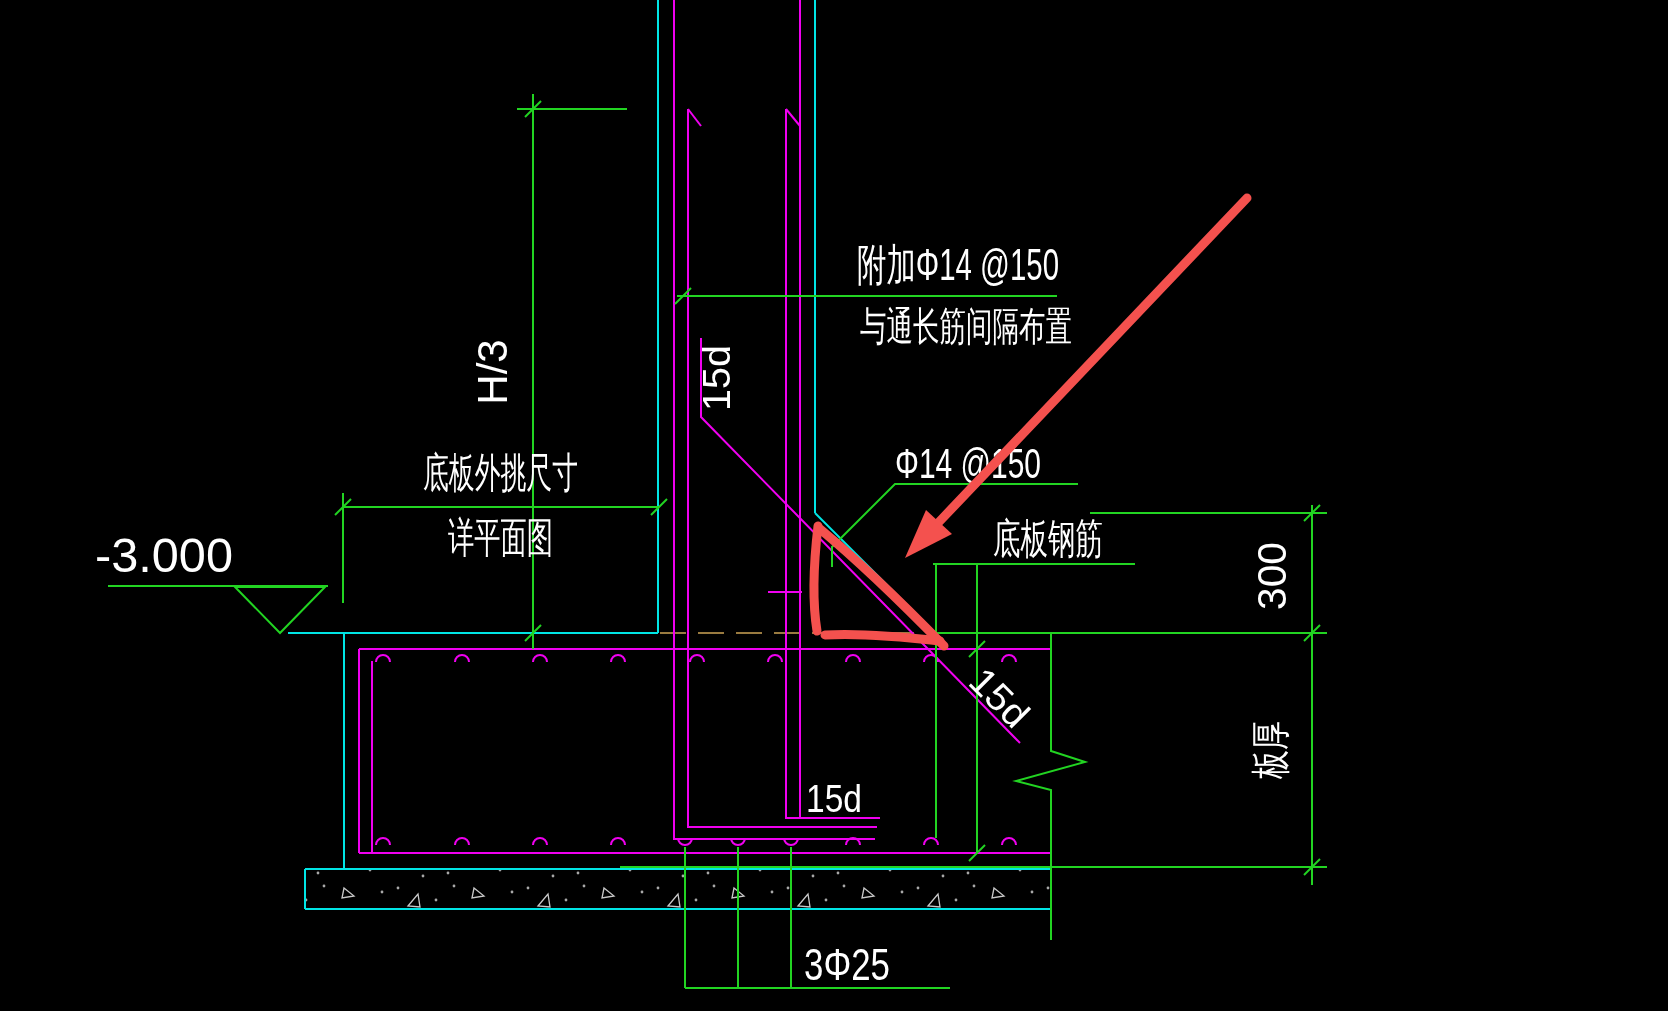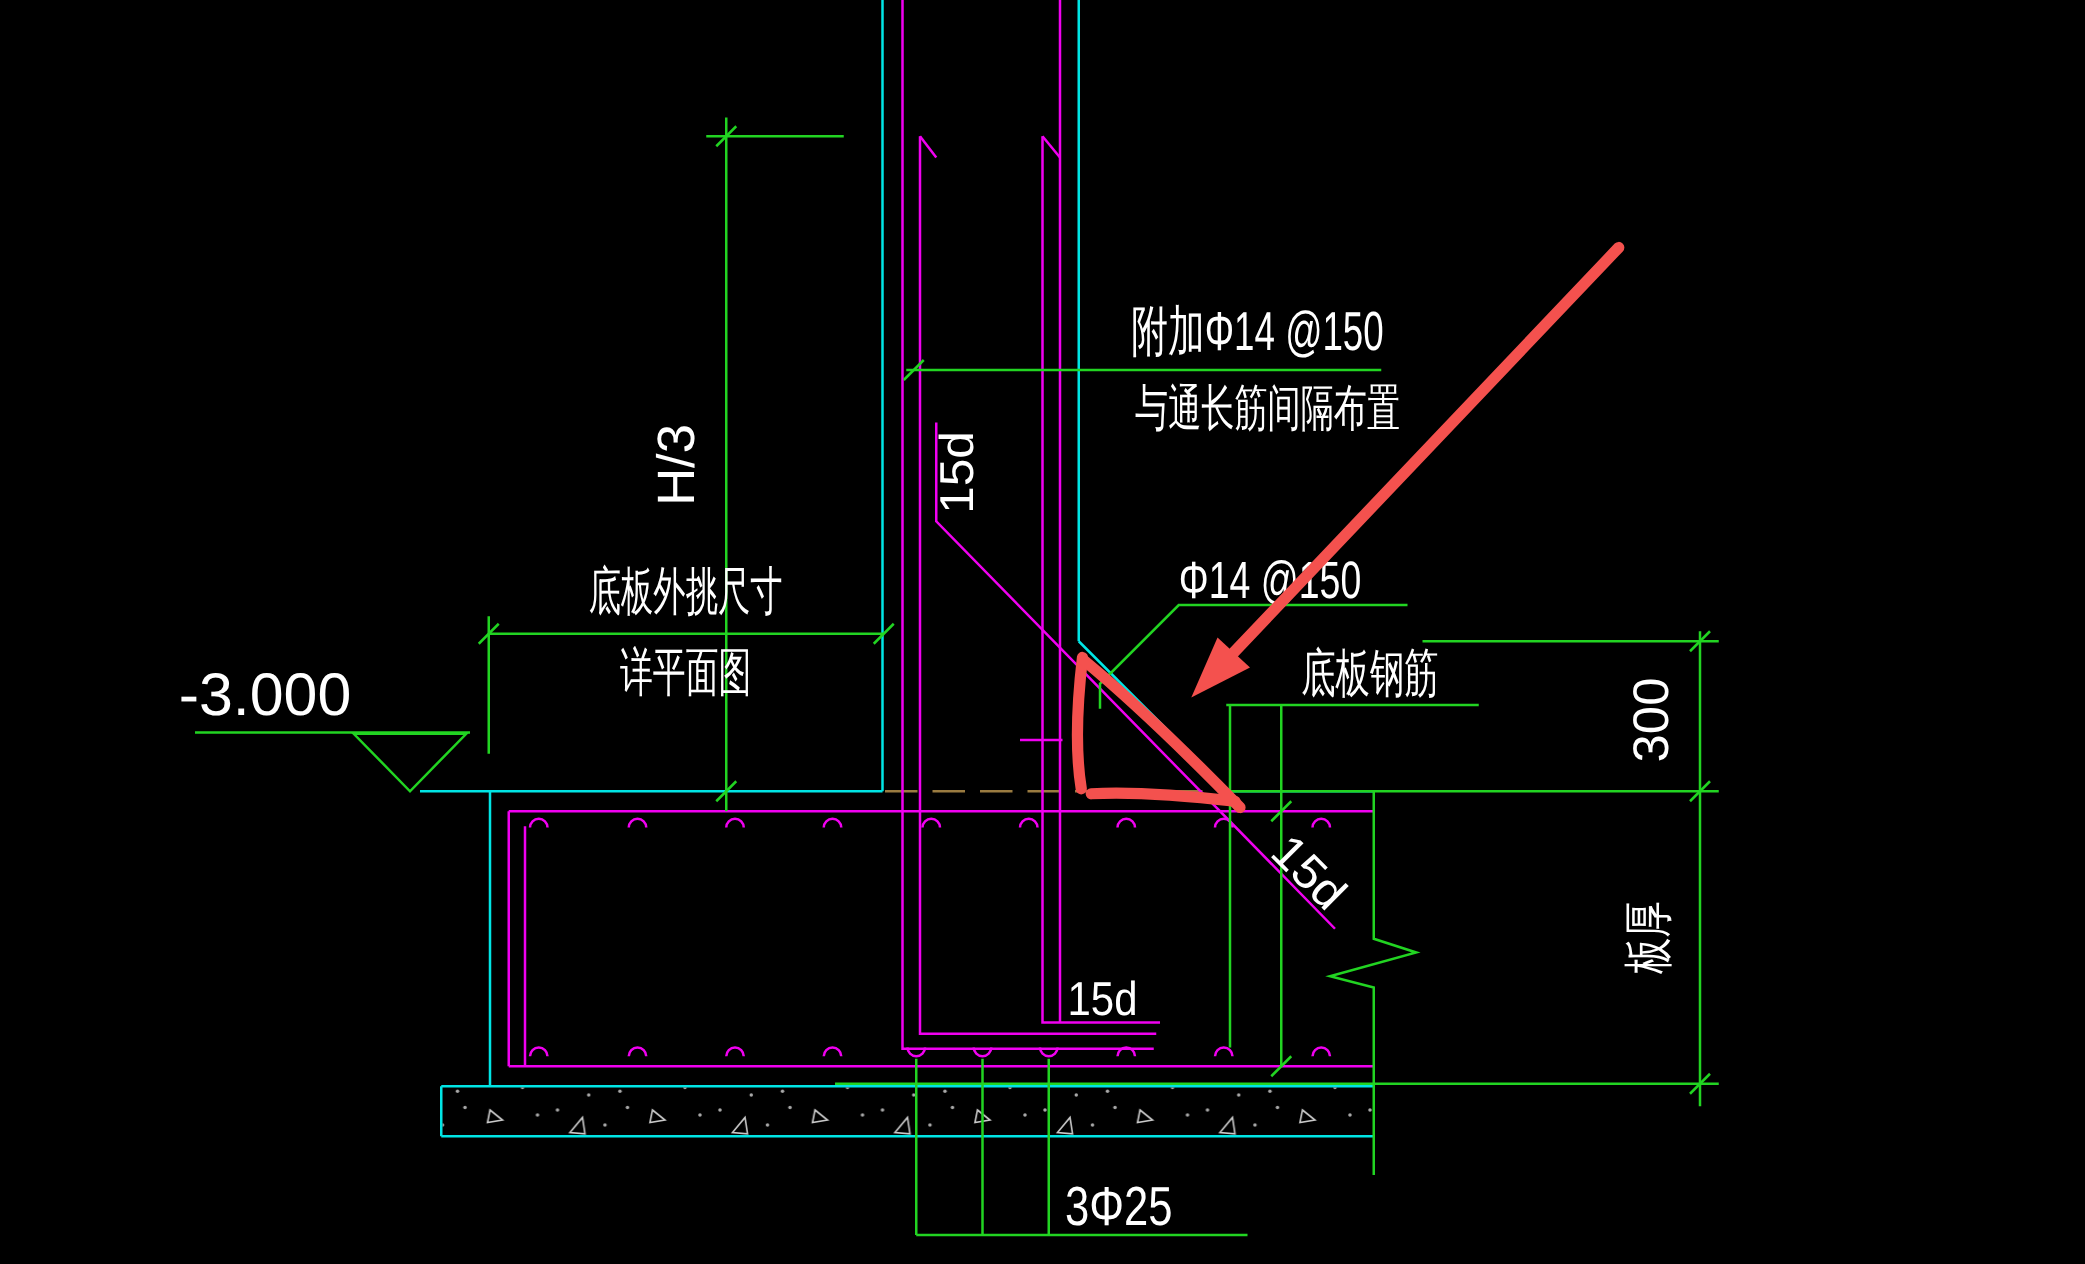--- a/index.html
+++ b/index.html
@@ -1,16 +1,16 @@
 <!DOCTYPE html>
 <html style="--bg: #000000; --outline: #00e5e5; --rebar: #f000f0; --dimension: #22d422; --text: #ffffff; --hidden-line: #9a7b40; --annotation: #f4514e; --hatch: #c9c9c9;"><head>
 <meta charset="utf-8">
 <style>
   html,body{margin:0;padding:0;background:#000;}
-  .stage{position:relative;width:1481px;height:1011px;background:var(--bg,#000);overflow:hidden;margin-left:48px;}
+  .stage{position:relative;width:1481px;height:1011px;background:var(--bg,#000);overflow:hidden;}
   svg{display:block}
   .c{stroke:var(--outline,#00ffff);stroke-width:2;fill:none;}
   .m{stroke:var(--rebar,#ff00ff);stroke-width:2;fill:none;}
   .g{stroke:var(--dimension,#22d422);stroke-width:2;fill:none;}
   .hid{stroke:var(--hidden-line,#9a7b40);stroke-width:2;fill:none;stroke-dasharray:26 12;}
   .r{stroke:var(--annotation,#f4514e);stroke-width:9;fill:none;stroke-linecap:round;stroke-linejoin:round;}
   .rf{fill:var(--annotation,#f4514e);stroke:none;}
   .t{fill:var(--text,#ffffff);font-family:"Liberation Sans",sans-serif;font-weight:400;}
   .hatch-tri{stroke:var(--hatch,#c9c9c9);stroke-width:1.3;fill:none;}
   .hatch-dot{fill:#a8a8a8;}

